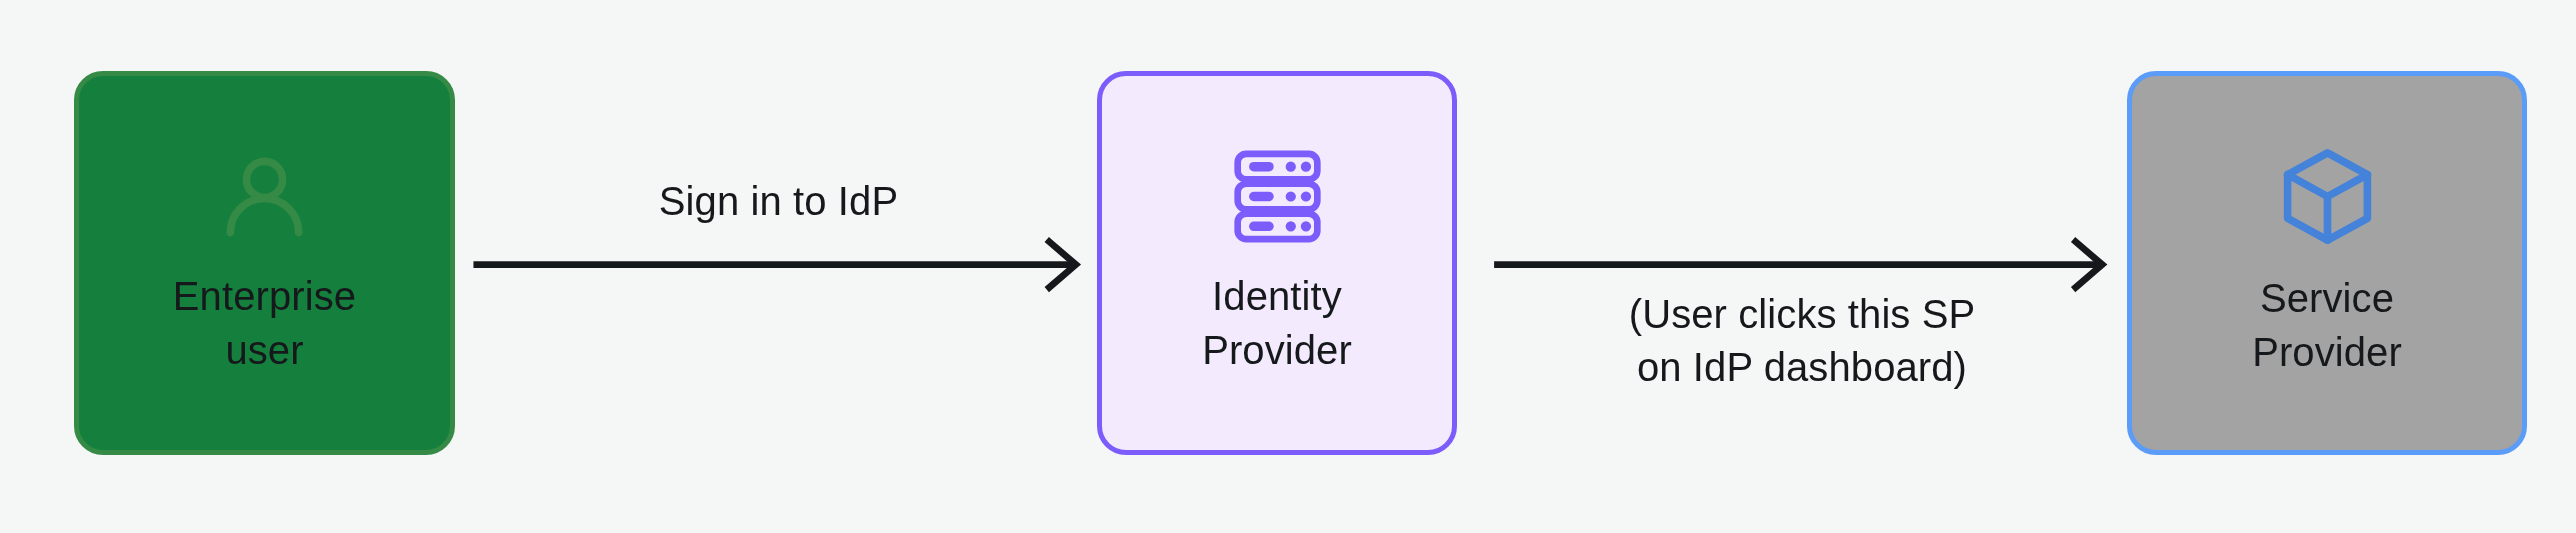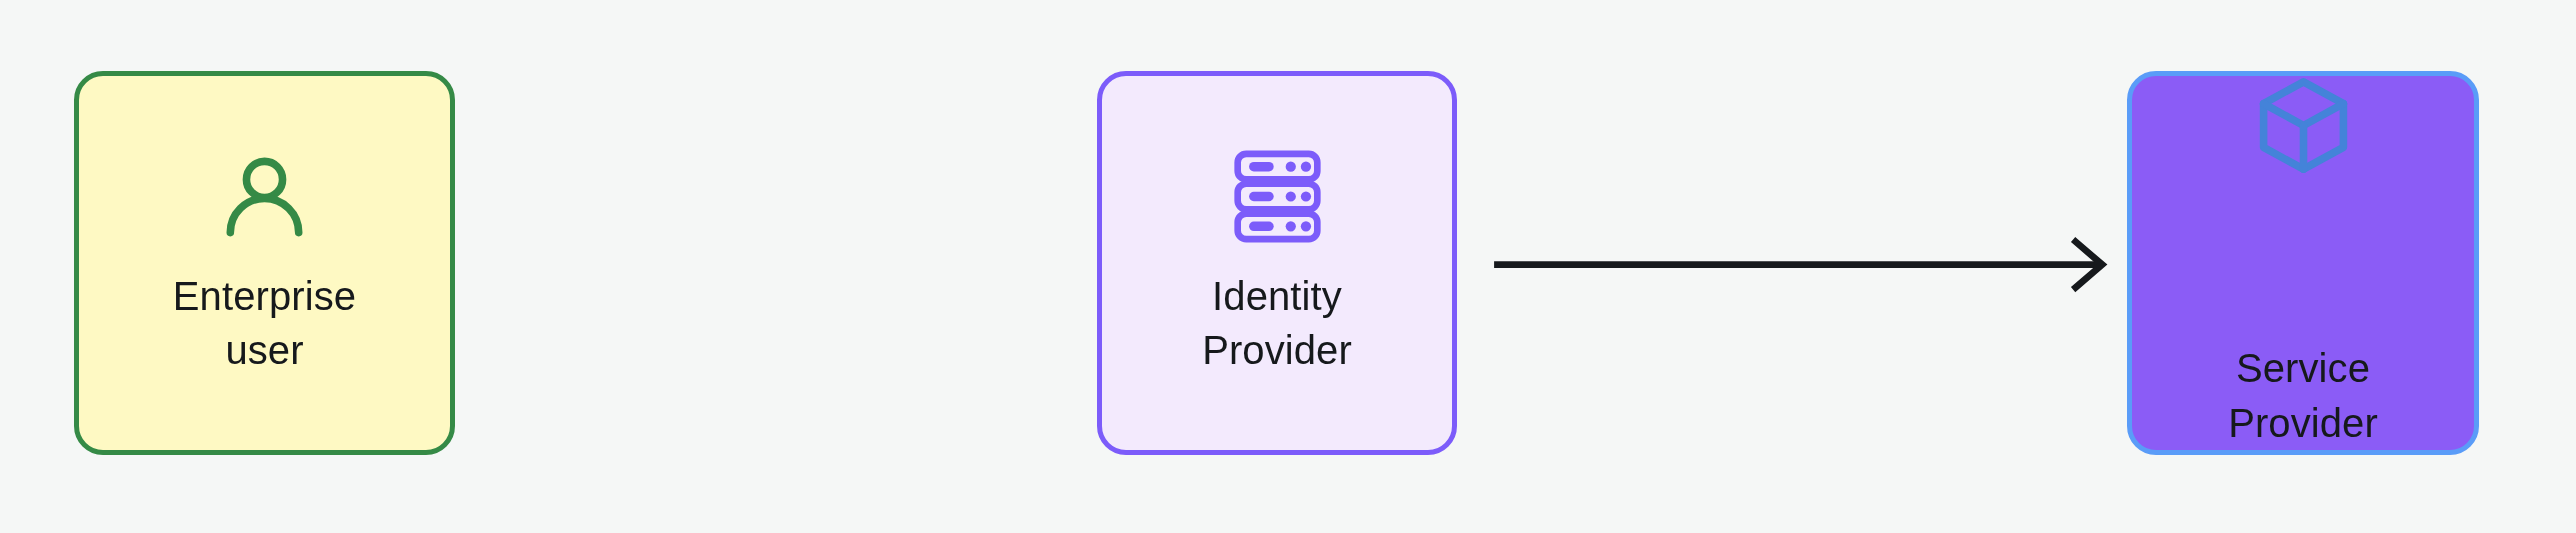--- a/index.html
+++ b/index.html
@@ -45,35 +45,34 @@
     color: #16191c;
     text-align: center;
     letter-spacing: 0.1px;
     white-space: pre-line;
     max-width: 314px;
   }
 
   #node-user {
     left: 74px;
     width: 381px;
-    background: #fef9c3;
+    background: #15803d;
     border-color: #358a46;
   }
   #node-idp {
     left: 1097px;
     width: 360px;
     background: #f3eafd;
     border-color: #7c5cfa;
   }
   #node-sp {
     left: 2127px;
-    width: 352px;
-    background: #8b5cf6;
+    width: 400px;
+    background: #a3a3a3;
     border-color: #5a9cf8;
-    justify-content: space-between;
   }
 
   
   .edge {
     position: absolute;
     top: 0;
     height: 533px;
   }
   .edge svg {
     position: absolute;
@@ -116,20 +115,29 @@
     <span class="node-icon">
       <svg width="95" height="95" viewBox="0 0 100 100" aria-hidden="true">
         <circle cx="50" cy="32" r="19" fill="none" stroke="#358a46" stroke-width="8"></circle>
         <path d="M14 88 a36 36 0 0 1 72 0" fill="none" stroke="#358a46" stroke-width="8" stroke-linecap="round"></path>
       </svg>
     </span>
     <span class="node-label">Enterprise
 user</span>
   </div>
 
+  <div class="edge" id="edge-signin">
+    <div class="edge-label above">Sign in to IdP</div>
+    <svg width="611" height="533" aria-hidden="true" viewBox="0 0 641 560">
+      <g stroke="#16191c" stroke-width="7" fill="none">
+        <line x1="0" y1="278" x2="628" y2="278"></line>
+        <polyline points="605,254 633,278 605,302" stroke-linecap="square" stroke-linejoin="miter"></polyline>
+      </g>
+    </svg>
+  </div>
 
   <div class="node" id="node-idp">
     <span class="node-icon">
       <svg width="91" height="95" viewBox="0 0 96 100" aria-hidden="true">
         <g stroke="#7c5cfa" stroke-width="7" fill="none">
           <rect x="6" y="5" width="84" height="27" rx="9"></rect>
           <rect x="6" y="36.5" width="84" height="27" rx="9"></rect>
           <rect x="6" y="68" width="84" height="27" rx="9"></rect>
         </g>
         <g fill="#7c5cfa">
@@ -149,20 +157,22 @@
 Provider</span>
   </div>
 
   <div class="edge" id="edge-sso">
     <svg width="616" height="533" aria-hidden="true" viewBox="0 0 647 560">
       <g stroke="#16191c" stroke-width="7" fill="none">
         <line x1="0" y1="278" x2="634" y2="278"></line>
         <polyline points="611,254 639,278 611,302" stroke-linecap="square" stroke-linejoin="miter"></polyline>
       </g>
     </svg>
+    <div class="edge-label below">(User clicks this SP
+on IdP dashboard)</div>
   </div>
 
   <div class="node" id="node-sp">
     <span class="node-icon">
       <svg width="95" height="99" viewBox="0 0 100 104" aria-hidden="true">
         <g stroke="#4483d9" stroke-width="8" fill="none" stroke-linejoin="round" stroke-linecap="round">
           <path d="M50 6 L92 29 L92 75 L50 98 L8 75 L8 29 Z"></path>
           <path d="M8 29 L50 52 L92 29"></path>
           <path d="M50 52 L50 98"></path>
         </g>

